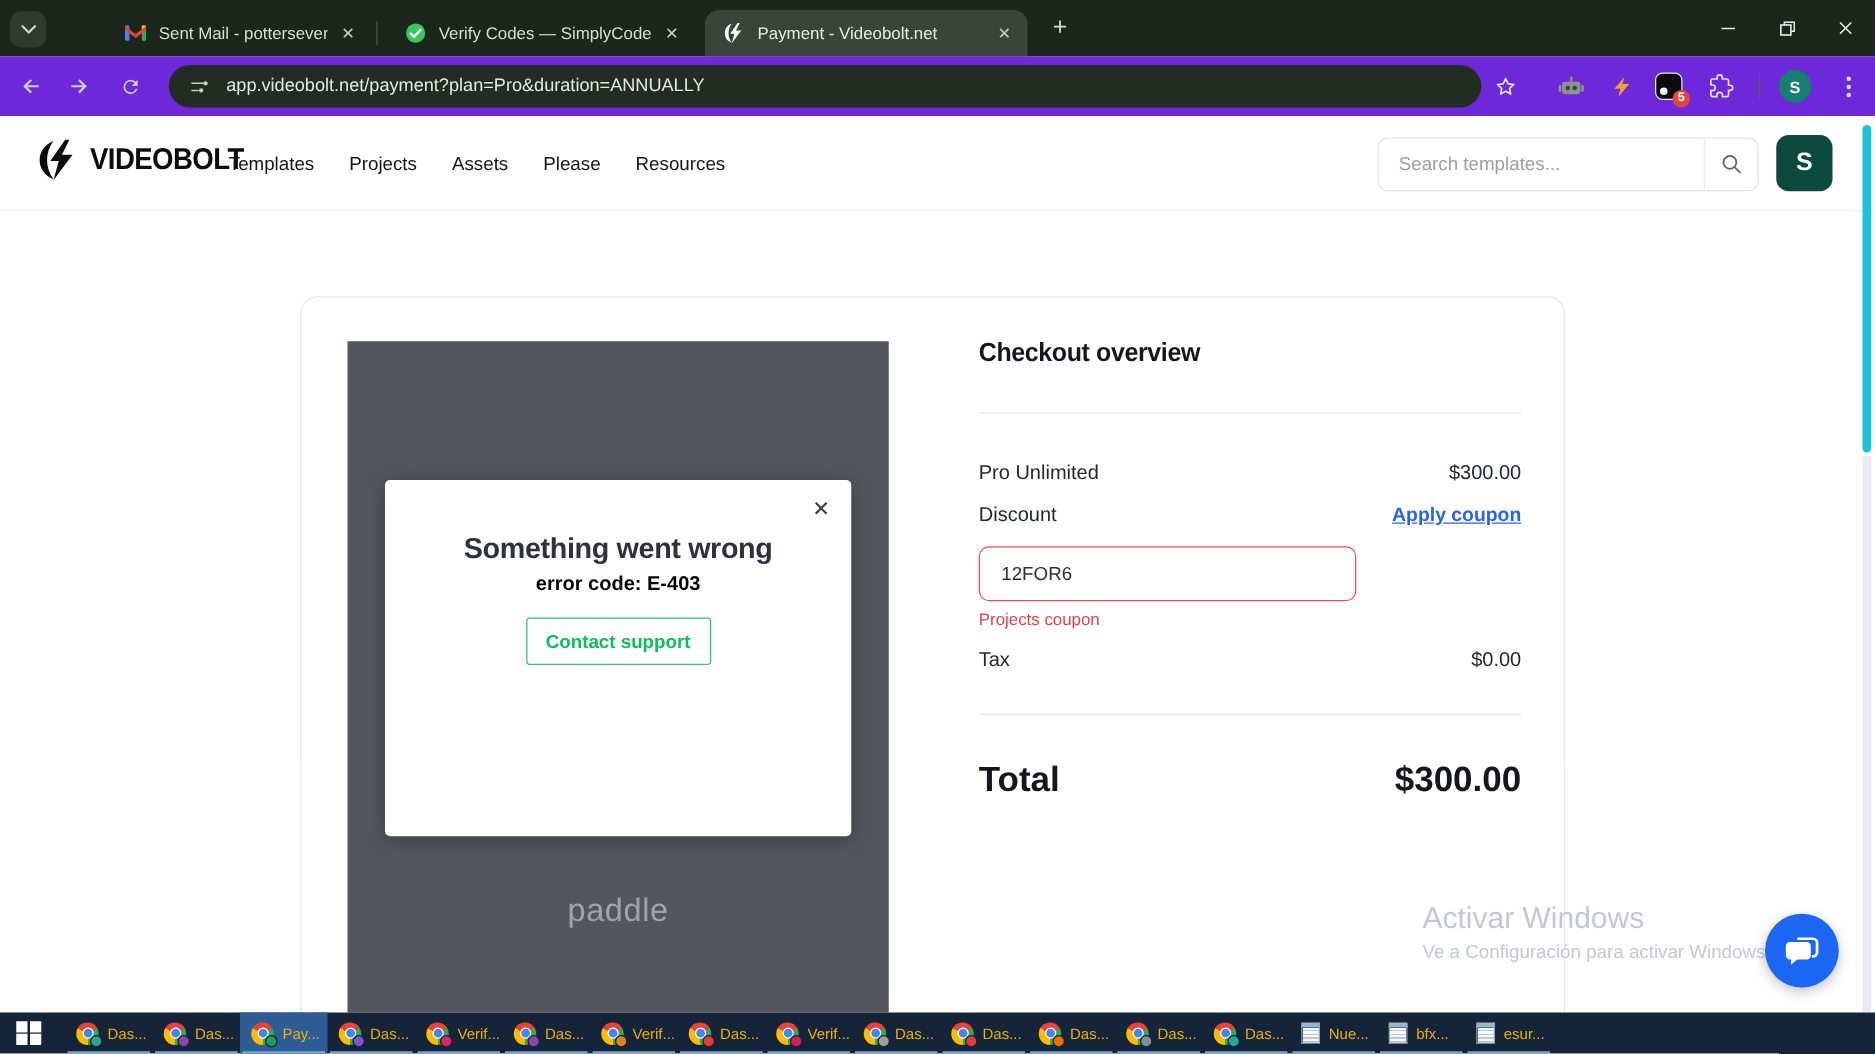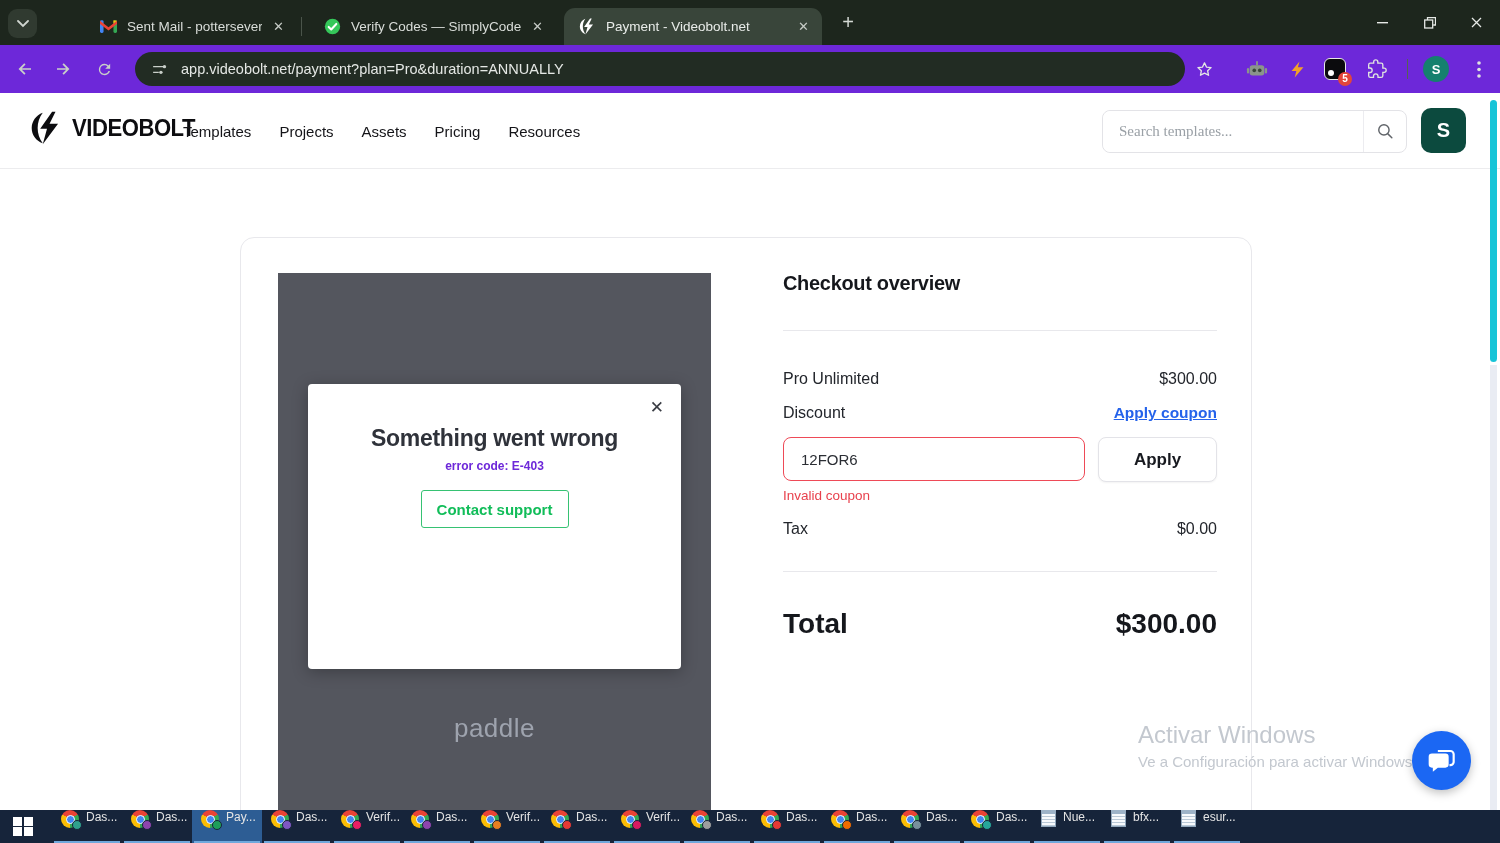--- a/index.html
+++ b/index.html
@@ -30,34 +30,34 @@
   .tb-avatar { position:absolute; left:1423px; top:11px; width:26px; height:26px; border-radius:50%; background:#15806e; color:#fff; font-size:13px; font-weight:bold; display:flex; align-items:center; justify-content:center; }
 
   
   .viewport { position:absolute; top:93px; left:0; width:1500px; height:717px; background:#fff; overflow:hidden; }
   .navbar { position:absolute; top:0; left:0; width:1500px; height:76px; background:#fff; border-bottom:1px solid #ececee; }
   .brand { position:absolute; left:30px; top:18px; display:flex; align-items:center; }
   .brand-text { margin-left:8px; font-size:24px; font-weight:800; letter-spacing:-0.5px; color:#0d0d10; display:inline-block; transform:scaleX(.92); transform-origin:left center; }
   .nav-links { position:absolute; left:183px; top:0; height:76px; display:flex; align-items:center; gap:28px; }
   .nav-links a { font-size:15px; color:#141418; text-decoration:none; font-weight:500; }
   .search-box { position:absolute; left:1102px; top:17px; width:305px; height:43px; border:1px solid #e3e3e7; border-radius:8px; display:flex; background:#fff; }
-  .search-box input { flex:1; border:0; outline:0; padding:0 16px; font-size:15px; color:#333; font-family:Liberation Serif, serif; border-radius:8px; }
+  .search-box input { flex:1; border:0; outline:0; padding:0 16px; font-size:15px; color:#333; font-family:Liberation Sans, sans-serif; border-radius:8px; }
   .search-box input::placeholder { color:#9aa0a6; }
   .search-btn { width:43px; border-left:1px solid #ececf0; display:flex; align-items:center; justify-content:center; }
   .nav-avatar { position:absolute; left:1421px; top:15px; width:45px; height:45px; border-radius:10px; background:#0c4a3e; color:#fff; font-size:20px; font-weight:bold; display:flex; align-items:center; justify-content:center; }
 
   .content { position:absolute; top:76px; left:0; width:1500px; height:641px; }
   .card { position:absolute; left:240px; top:68px; width:1012px; height:720px; background:#fff; border:1px solid #e8e8ec; border-radius:14px; }
 
   .pay-panel { position:absolute; left:37px; top:35px; width:433px; height:660px; background:#54565e; }
   .modal { position:absolute; left:30px; top:111px; width:373px; height:285px; background:#fff; border-radius:4px; box-shadow:0 3px 16px rgba(0,0,0,.28); text-align:center; }
   .modal-close { position:absolute; right:11px; top:9px; font-size:17px; color:#3a3d44; padding:4px 6px; }
   .modal-title { margin-top:41px; font-size:23px; font-weight:bold; color:#2f323a; letter-spacing:-0.3px; }
   .modal-body { margin-top:13px; font-size:15.5px; color:#5a616b; line-height:26.5px; }
-  .modal-code { margin-top:7px; font-size:12px; font-weight:bold; color:#6d28d9; }
+  .modal-code { margin-top:7px; font-size:16px; font-weight:bold; color:#000000; }
   .modal-btn { display:block; margin:17px auto 0; width:148px; height:38px; background:#fff; border:1px solid #36c273; border-radius:3px; color:#11bd59; font-size:15px; font-weight:bold; font-family:inherit; }
   .paddle-logo { position:absolute; left:0; width:100%; top:440px; text-align:center; color:#9ea3ae; font-size:26px; letter-spacing:.5px; }
 
   .checkout { position:absolute; left:542px; top:33px; width:434px; height:620px; }
   .co-title { position:absolute; top:0; left:0; font-size:21px; font-weight:800; letter-spacing:-0.3px; color:#15171c; transform:scaleX(.95); transform-origin:left center; }
   .co-hr { position:absolute; left:0; width:434px; height:1px; background:#e8e8ec; }
   .co-row { position:absolute; left:0; width:434px; display:flex; justify-content:space-between; font-size:16px; color:#23262c; }
   .co-link { color:#2563eb; font-weight:bold; text-decoration:underline; font-size:15.5px; }
   .coupon-input { position:absolute; left:0; top:166px; width:302px; height:44px; border:1.5px solid #ee4a57; border-radius:8px; padding:0 17px; font-size:15px; color:#2b2e34; outline:none; font-family:inherit; }
   .apply-btn { position:absolute; right:0; top:166px; width:119px; height:45px; background:#fff; border:1px solid #e3e3e8; border-radius:8px; font-size:17px; font-weight:600; color:#17191f; font-family:inherit; box-shadow:0 1px 2px rgba(0,0,0,.05); }
@@ -71,21 +71,21 @@
 
   .scroll-thumb { position:absolute; right:3px; top:7px; width:7px; height:262px; border-radius:4px; background:#17c4d8; z-index:9; }
   .scroll-track { position:absolute; right:3px; top:272px; width:7px; bottom:0; background:#e9ecf3; z-index:8; }
 
   
   .taskbar { position:absolute; left:0; bottom:0; width:1500px; height:33px; background:#16243a; z-index:20; }
   .start-btn { position:absolute; left:0; top:0; width:46px; height:33px; display:flex; align-items:center; justify-content:center; }
   .win-logo { display:grid; grid-template-columns:9px 9px; grid-template-rows:9px 9px; gap:1.5px; }
   .win-logo span { background:#fff; }
   .task-items { position:absolute; left:52px; top:0; display:flex; height:33px; }
-  .task-item { position:relative; width:70px; height:33px; display:flex; align-items:flex-start; padding-left:9px; color:#e5e5e5; font-size:12px; }
+  .task-item { position:relative; width:70px; height:33px; display:flex; align-items:center; padding-left:9px; color:#eab308; font-size:12px; }
   .task-item::after { content:""; position:absolute; left:2px; right:2px; bottom:0; height:2px; background:#6fa8dc; }
   .task-item.active { background:#2d5d94; }
   .task-item .tlabel { margin-left:7px; white-space:nowrap; overflow:hidden; }
   .icon-chrome { position:relative; width:18px; height:18px; border-radius:50%; flex:0 0 auto;
     background:conic-gradient(from -60deg, #ea4335 0deg 120deg, #34a853 120deg 240deg, #fbbc05 240deg 360deg); }
   .icon-chrome::before { content:""; position:absolute; left:4.5px; top:4.5px; width:9px; height:9px; border-radius:50%; background:#4285f4; border:1.8px solid #fff; box-sizing:border-box; }
   .icon-chrome .badge { position:absolute; right:-3px; bottom:-2px; width:10px; height:10px; border-radius:50%; background:var(--badge,#999); border:1.5px solid #16243a; }
   .icon-notepad { width:15px; height:17px; flex:0 0 auto; background:#f6f9fc; border:1px solid #8fa6bb; border-top:4px solid #9db3c8; background-image:repeating-linear-gradient(#f6f9fc 0 2px, #b9c8d6 2px 3px); background-clip:content-box; }
   .tray { position:absolute; right:0; top:0; height:33px; }
 
@@ -239,21 +239,21 @@
           <path d="M26 1 L12 21 H20 L15 39 L33 15 H23 L30 1 Z" fill="#0d0d10"></path>
         </svg>
         <span class="brand-text">VIDEOBOLT</span>
       </div>
 
       <nav class="nav-links">
 
       <a href="#">Templates</a>
           <a href="#">Projects</a>
           <a href="#">Assets</a>
-          <a href="#">Pricing</a>
+          <a href="#">Please</a>
           <a href="#">Resources</a>
         </nav>
 
       <div class="search-box">
         <input type="text" placeholder="Search templates..." style="">
         <div class="search-btn">
           <svg width="19" height="19" viewBox="0 0 24 24">
               <circle cx="10" cy="10" r="6.5" fill="none" stroke="#5f6368" stroke-width="1.8"></circle>
               <path d="M15 15l5 5" stroke="#5f6368" stroke-width="1.8" stroke-linecap="round"></path>
             </svg>
@@ -284,22 +284,21 @@
             <span>Pro Unlimited</span>
             <span>$300.00</span>
           </div>
 
           <div class="co-row" style="top:133px;gap:24px;">
             <span>Discount</span>
             <a href="#" class="co-link">Apply coupon</a>
           </div>
 
           <input class="coupon-input" type="text" value="12FOR6" style="">
-          <button class="apply-btn">Apply</button>
-          <div class="coupon-error">Invalid coupon</div>
+          <div class="coupon-error">Projects coupon</div>
 
           <div class="co-row" style="top:249px;">
             <span>Tax</span>
             <span>$0.00</span>
           </div>
 
           <div class="co-hr" style="top:300px;"></div>
 
           <div class="co-total">
             <span>Total</span>

